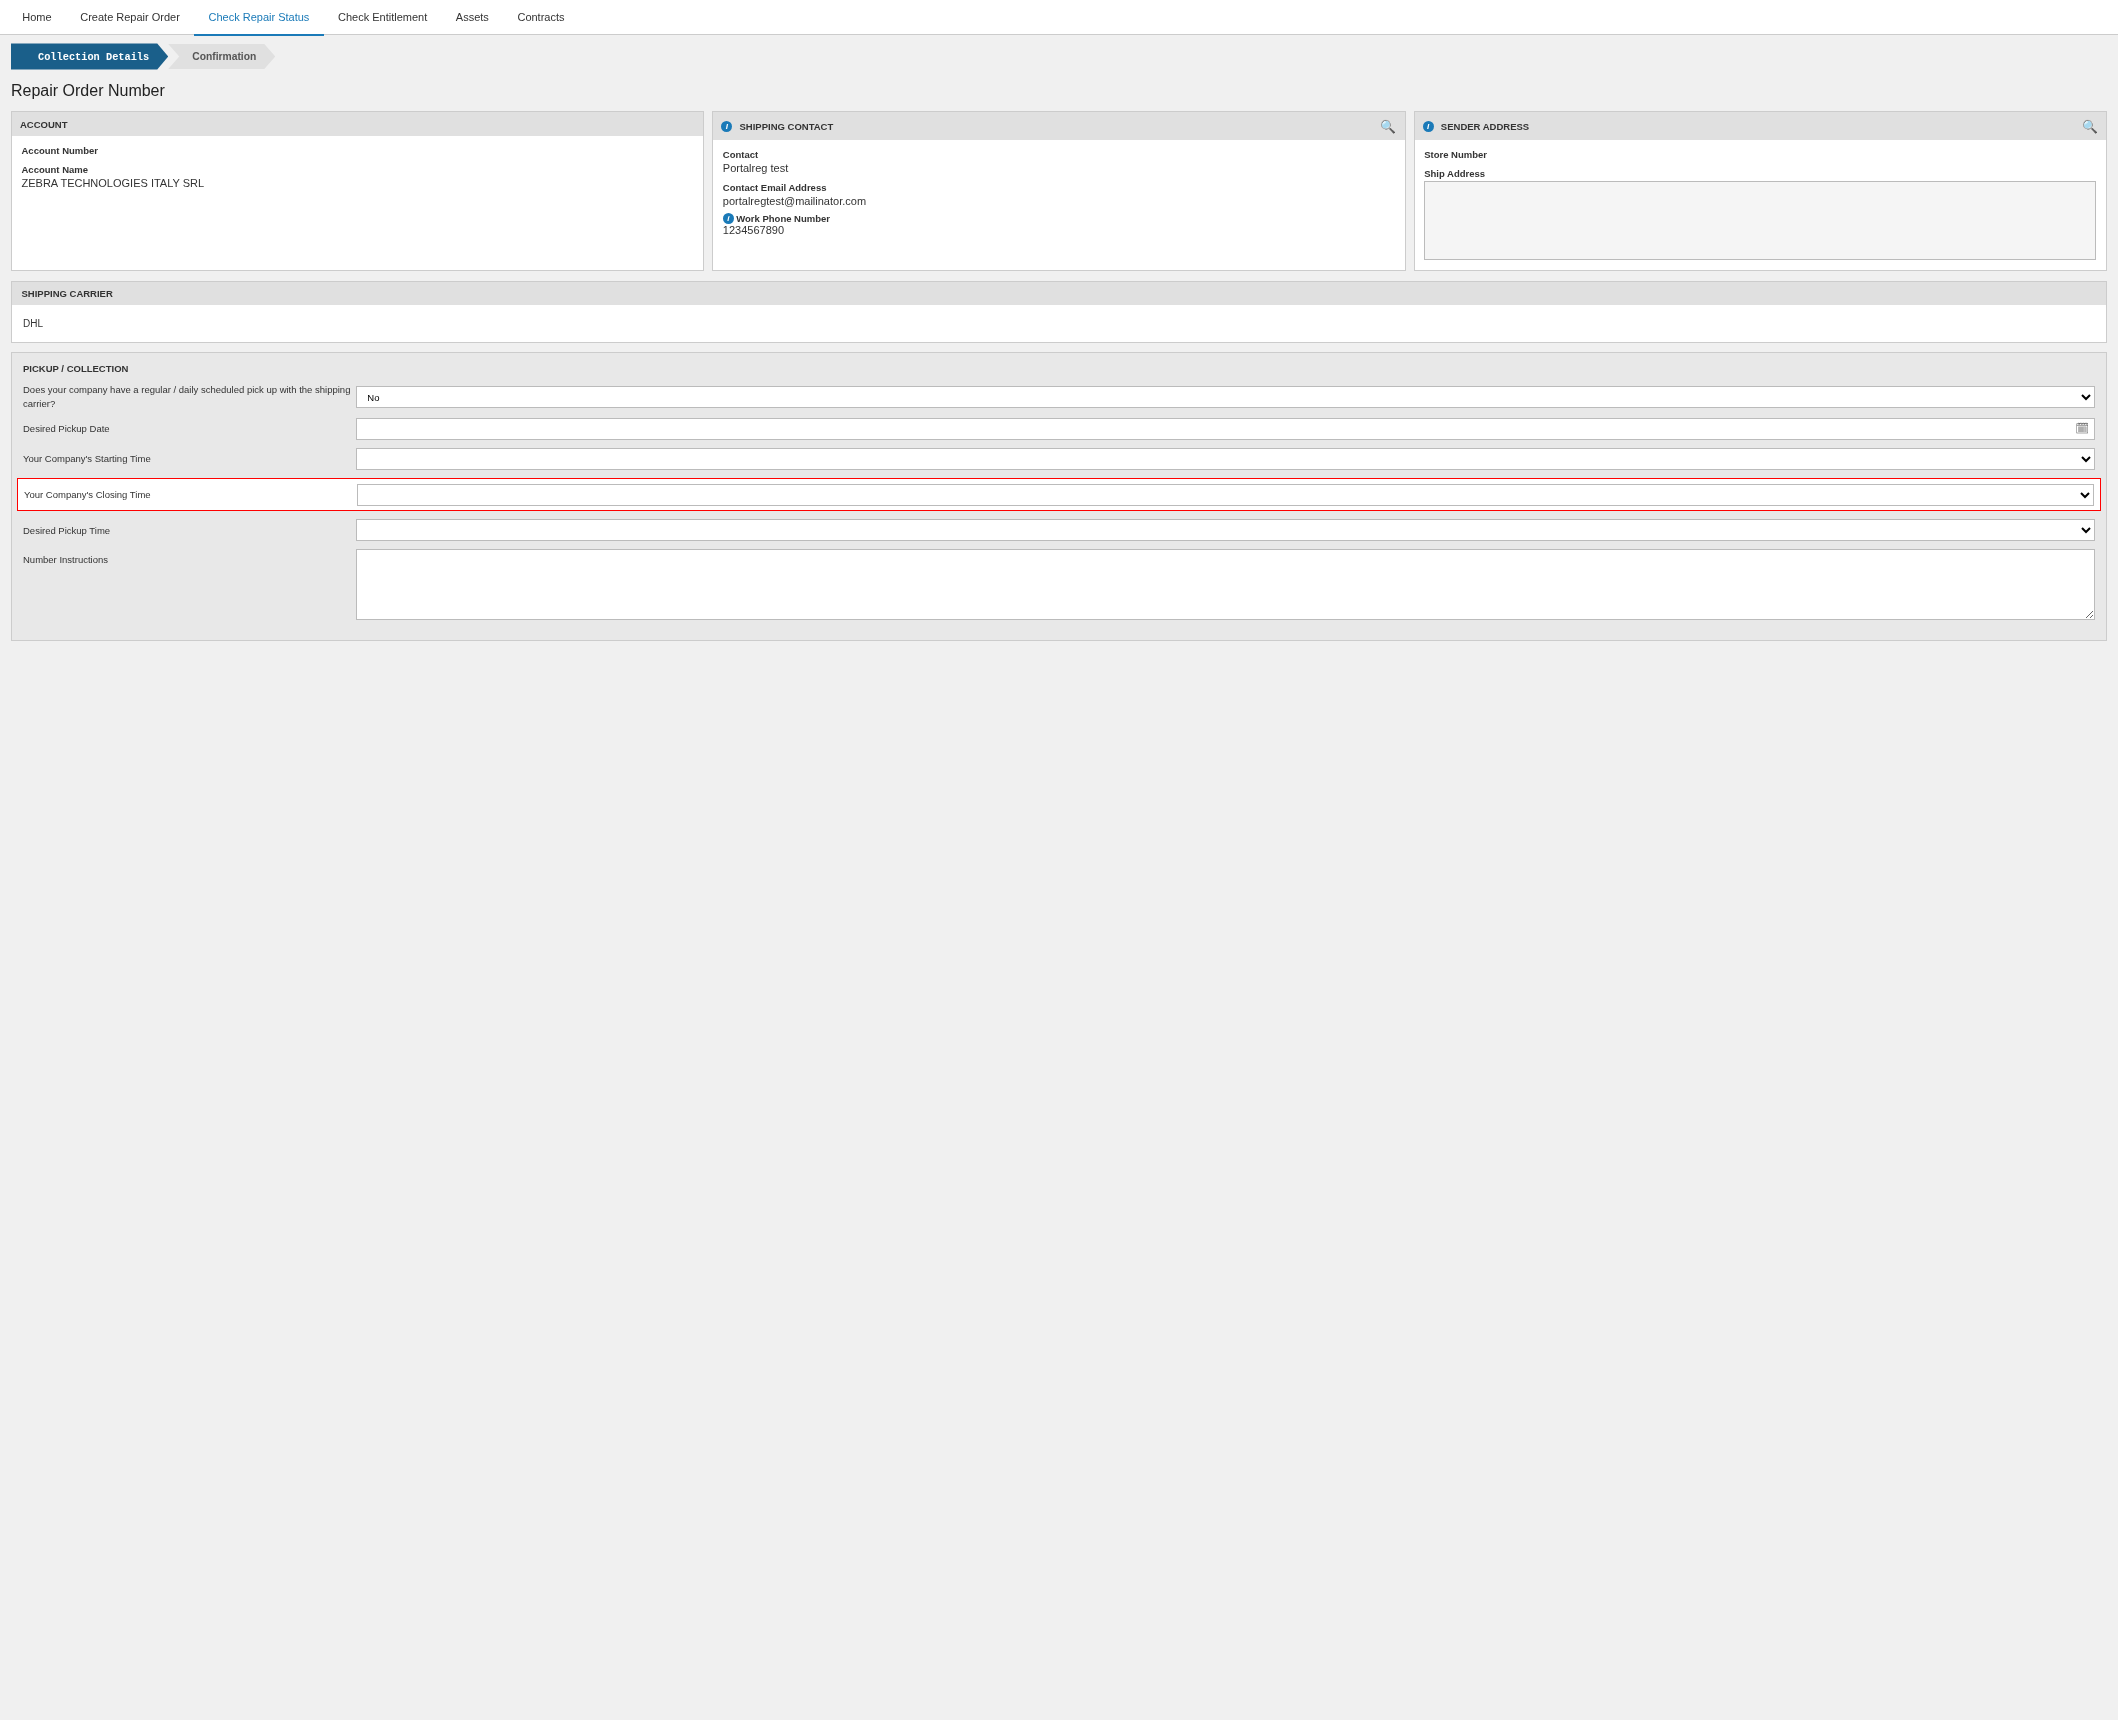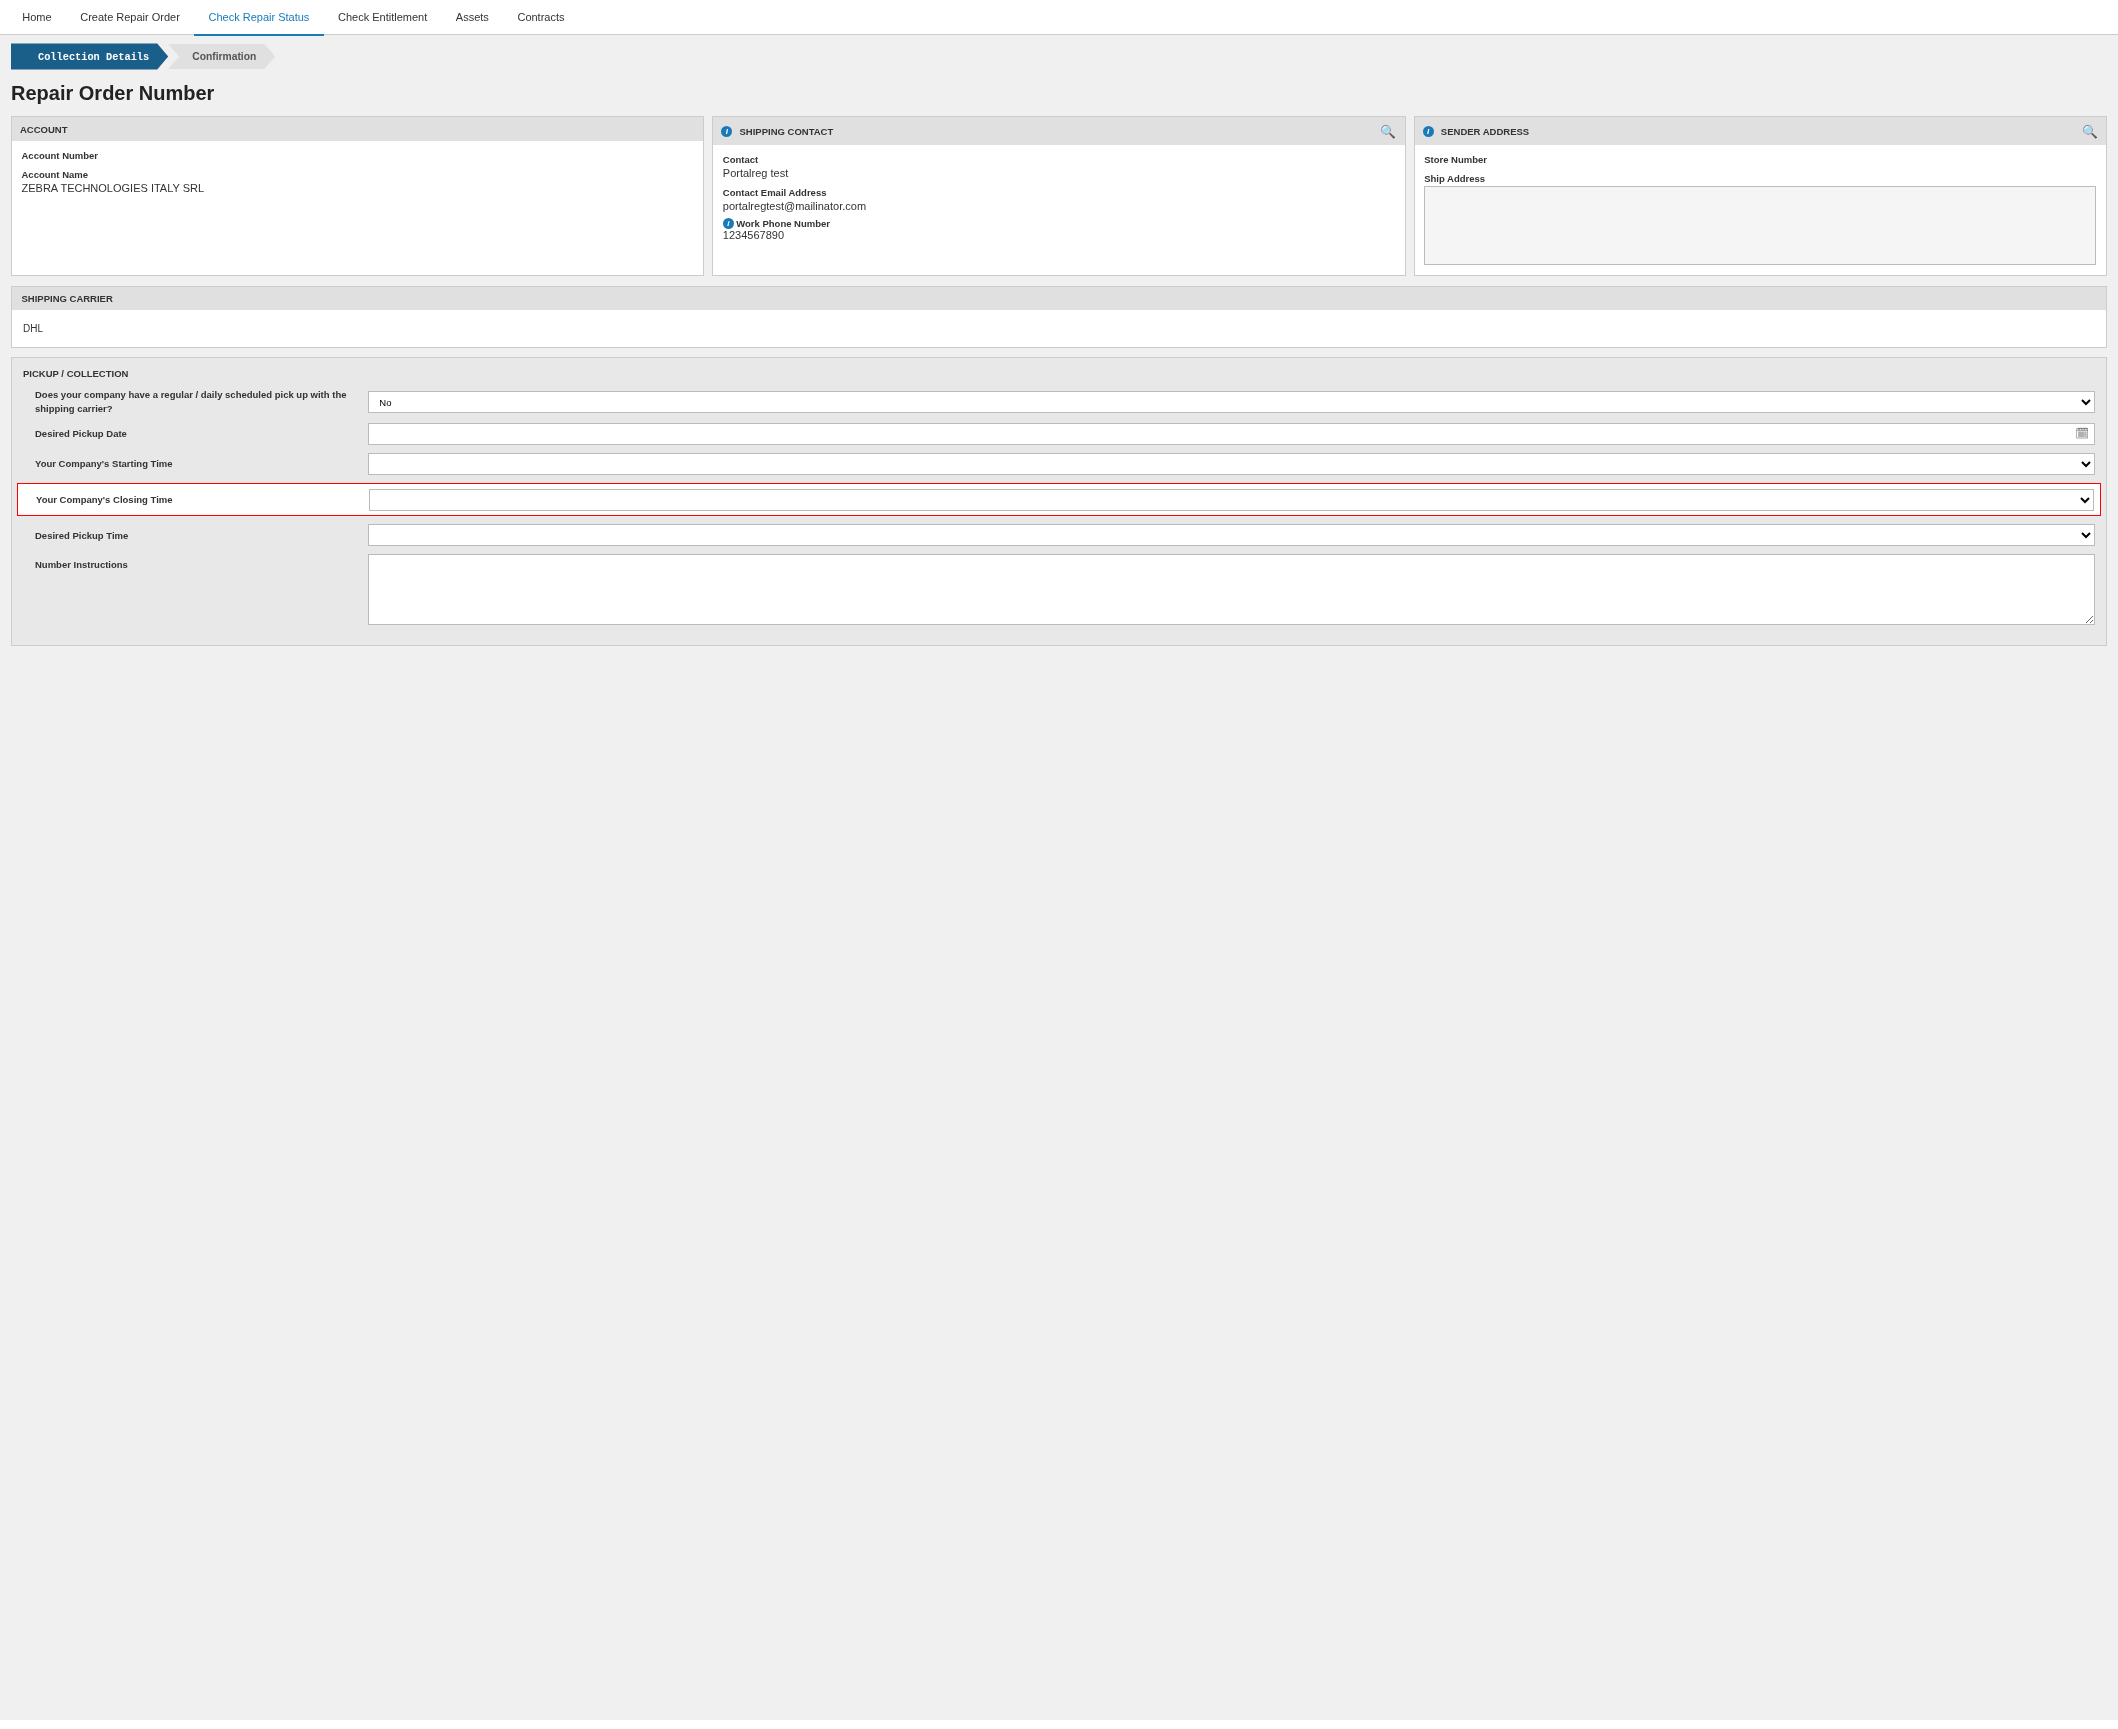--- a/index.html
+++ b/index.html
@@ -57,22 +57,22 @@
     }
 
     
     .main-content {
       padding: 12.7px 11px;
       background: #f0f0f0;
       min-height: calc(100vh - 79px);
     }
 
     .page-title {
-      font-size: 20px;
-      font-weight: bold;
+      font-size: 16px;
+      font-weight: normal;
       color: #222;
       margin-bottom: 11px;
     }
 
     
     .cards-row {
       display: flex;
       gap: 8px;
       margin-bottom: 9.5px;
     }
@@ -187,24 +187,23 @@
     .form-row.highlighted {
       border: 1.6px solid red;
       padding: 4.8px 6.3px;
       background: #fff;
       margin-left: -6.3px;
       margin-right: -6.3px;
     }
     .form-label {
       flex: 0 0 333px;
       font-size: 9.5px;
-      font-weight: bold;
+      font-weight: normal;
       color: #333;
       line-height: 1.4;
-      margin-left: 12px;
     }
     .form-control-wrap {
       flex: 1;
     }
     .form-select {
       width: 100%;
       padding: 4px 6.3px;
       border: 0.8px solid #bbb;
       background: #fff;
       font-size: 9.5px;

